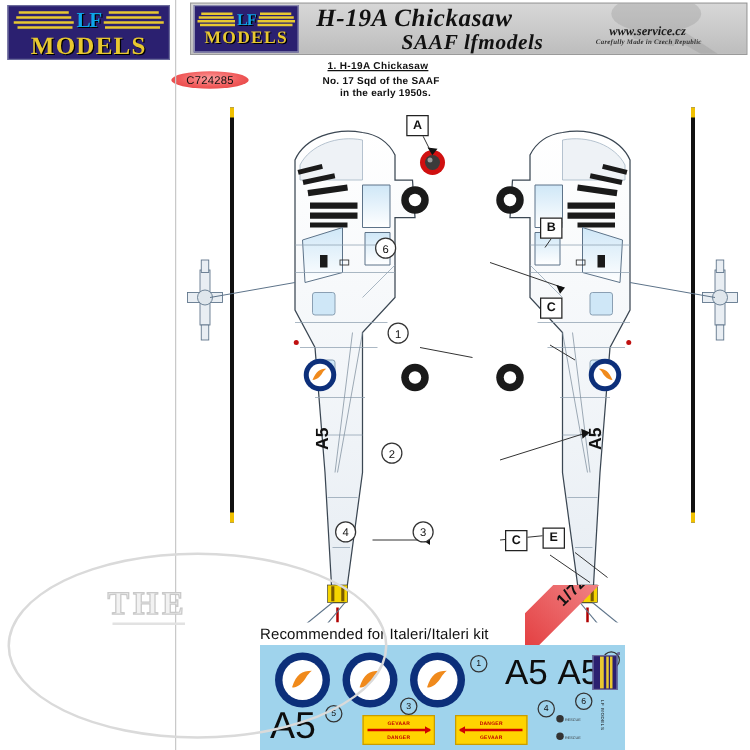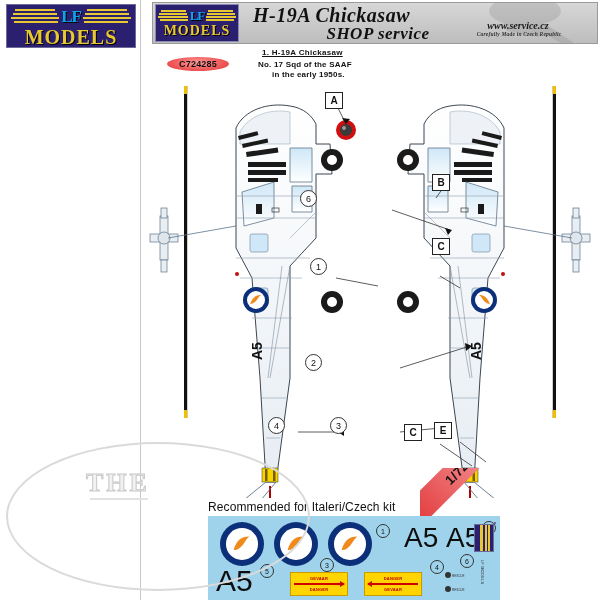--- a/index.html
+++ b/index.html
@@ -72,24 +72,24 @@
   
   .sub1{
     position:absolute;left:262px;top:48px;font-size:8px;font-weight:bold;color:#111;
     text-decoration:underline;letter-spacing:.3px;
   }
   .sub2{position:absolute;left:258px;top:60px;font-size:8px;font-weight:bold;color:#111;letter-spacing:.2px;text-align:center;}
   .sub3{position:absolute;left:272px;top:70px;font-size:8px;font-weight:bold;color:#111;letter-spacing:.2px;}
 
   
   .partno{
-    position:absolute;left:167px;top:57px;width:62px;height:14px;border-radius:50%;
+    position:absolute;left:137px;top:57px;width:62px;height:14px;border-radius:50%;
     background:radial-gradient(ellipse at 50% 40%,#ff9d9d 0%,#f05a5a 55%,#e03b3b 100%);
     display:flex;align-items:center;justify-content:center;
-    font-size:9px;font-weight:bold;color:#111;letter-spacing:.2px;
+    font-size:9px;font-weight:normal;color:#111;letter-spacing:.2px;
   }
 
   
   .vrule{position:absolute;left:140px;top:0;width:1px;height:600px;background:#c9c9c9;}
 
   
   .stage{position:absolute;left:140px;top:78px;width:460px;height:420px;}
 
   
   .calloutbox{
@@ -209,21 +209,21 @@
         <div class="bar" style="left:2px;top:11px;width:28px;"></div>
         <div class="bar" style="right:3px;top:2px;width:25px;"></div>
         <div class="bar" style="right:1px;top:5px;width:28px;"></div>
         <div class="bar" style="right:0px;top:8px;width:30px;"></div>
         <div class="bar" style="right:2px;top:11px;width:28px;"></div>
         <div class="logo-lf">LF</div>
       </div>
       <div class="logo-models">MODELS</div>
     </div>
     <div class="hdr-title1">H-19A Chickasaw</div>
-    <div class="hdr-title2">SHOP service</div>
+    <div class="hdr-title2">SAAF lfmodels</div>
     <div class="hdr-url">www.service.cz</div>
     <div class="hdr-made">Carefully Made in Czech Republic</div>
   </div>
 
   <div class="partno">C724285</div>
 
   <div class="sub1">1. H-19A Chickasaw</div>
   <div class="sub2">No. 17 Sqd of the SAAF</div>
   <div class="sub3">in the early 1950s.</div>
 
@@ -473,21 +473,21 @@
     <div class="calloutbox" style="left:294px;top:344px;">E</div>
 
     
     <div class="numcirc" style="left:170px;top:180px;">1</div>
     <div class="numcirc" style="left:165px;top:276px;">2</div>
     <div class="numcirc" style="left:190px;top:339px;">3</div>
     <div class="numcirc" style="left:128px;top:339px;">4</div>
     <div class="numcirc" style="left:160px;top:112px;">6</div>
   </div>
 
-  <div class="recommend">Recommended for Italeri/Czech kit</div>
+  <div class="recommend">Recommended for Italeri/Italeri kit</div>
 
   <div class="ribbon-wrap">
     <div class="ribbon">1/72 scale</div>
   </div>
 
   <div class="decal">
 
     <div class="roundel" style="left:12px;top:6px;width:44px;height:44px;">
       <div class="inner"></div>
       <svg class="springbok" viewBox="0 0 24 24">

